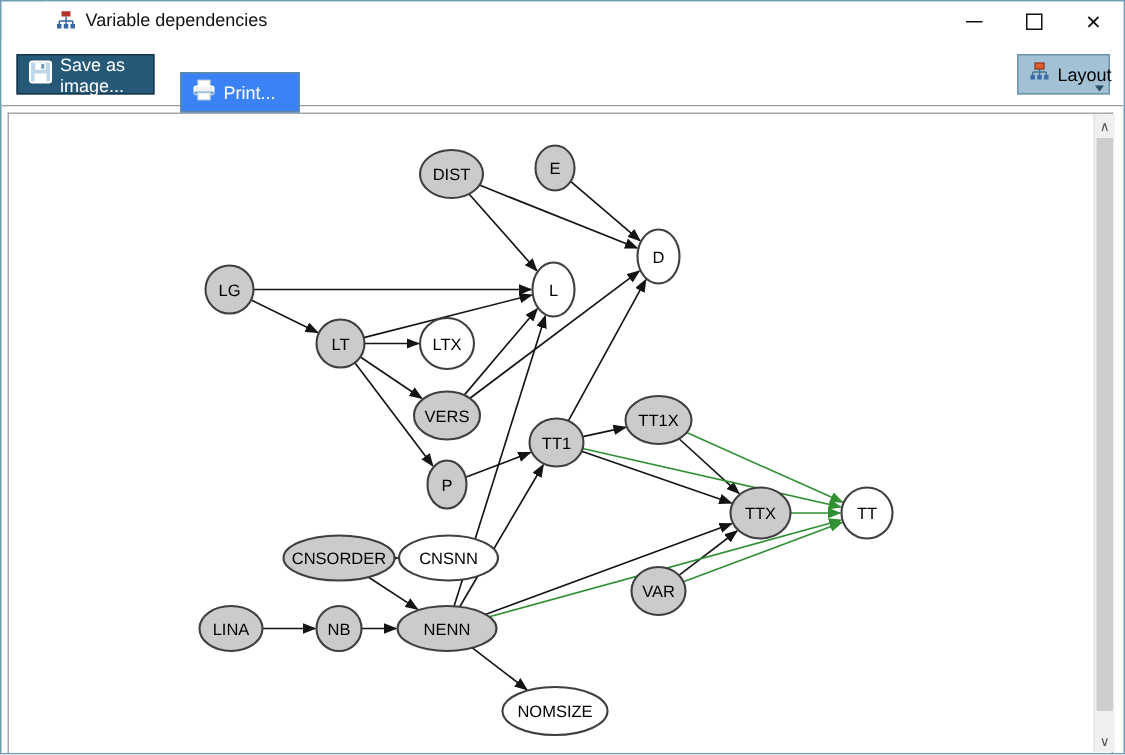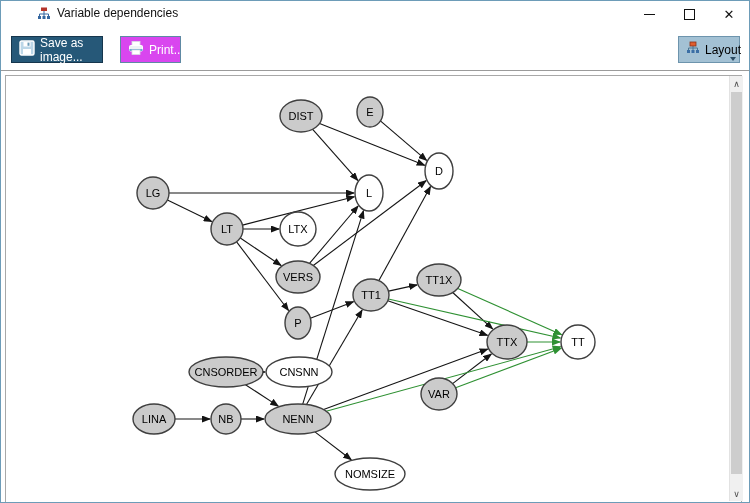--- a/index.html
+++ b/index.html
@@ -10,21 +10,21 @@
   .title{position:absolute;left:28px;top:5px;font-size:12px;color:#111;}
   .win-controls{position:absolute;right:0;top:0;height:26px;display:flex;z-index:7;}
   .wc{width:40px;height:26px;display:flex;align-items:center;justify-content:center;}
   .min-glyph{width:11px;height:1px;background:#111;}
   .max-glyph{width:9px;height:9px;border:1px solid #111;background:transparent;}
   .close-glyph{font-size:13px;color:#111;line-height:1;}
   .toolbar{position:absolute;left:0;top:26px;right:0;height:42px;background:#fff;z-index:6;}
   .btn{position:absolute;top:9px;height:27px;border:1px solid;display:flex;align-items:center;
        gap:5px;font-size:12px;padding:0 7px;box-sizing:border-box;cursor:default;}
   .btn-save{left:10px;width:92px;background:#265878;border-color:#16364d;color:#fff;}
-  .btn-print{left:119px;width:61px;background:#d946ef;border-color:#5e89a3;color:#fff;}
+  .btn-print{left:119px;width:80px;background:#3b82f6;border-color:#5e89a3;color:#fff;margin-top:12px;}
   .btn-layout{left:677px;width:62px;background:#a3c1d4;border-color:#6d94ad;color:#000000;}
   .caret{position:absolute;right:3px;bottom:1px;width:0;height:0;border-left:3px solid transparent;
          border-right:3px solid transparent;border-top:4px solid #2b4b63;}
   .separator{position:absolute;left:0;top:69px;right:0;height:0;border-top:1px solid #9b9b9b;
              border-bottom:1px solid #fff;z-index:5;}
   .canvas{position:absolute;left:4px;top:74px;width:737px;height:427px;background:#fff;
           border:1px solid #a8a8a8;border-bottom:none;box-sizing:border-box;z-index:1;}
   #graph-svg{position:absolute;left:0;top:0;z-index:2;}
   .vscroll{position:absolute;left:728px;top:75px;width:13px;bottom:1px;background:#f0f0f0;
            border-left:1px solid #e2e2e2;z-index:3;}

